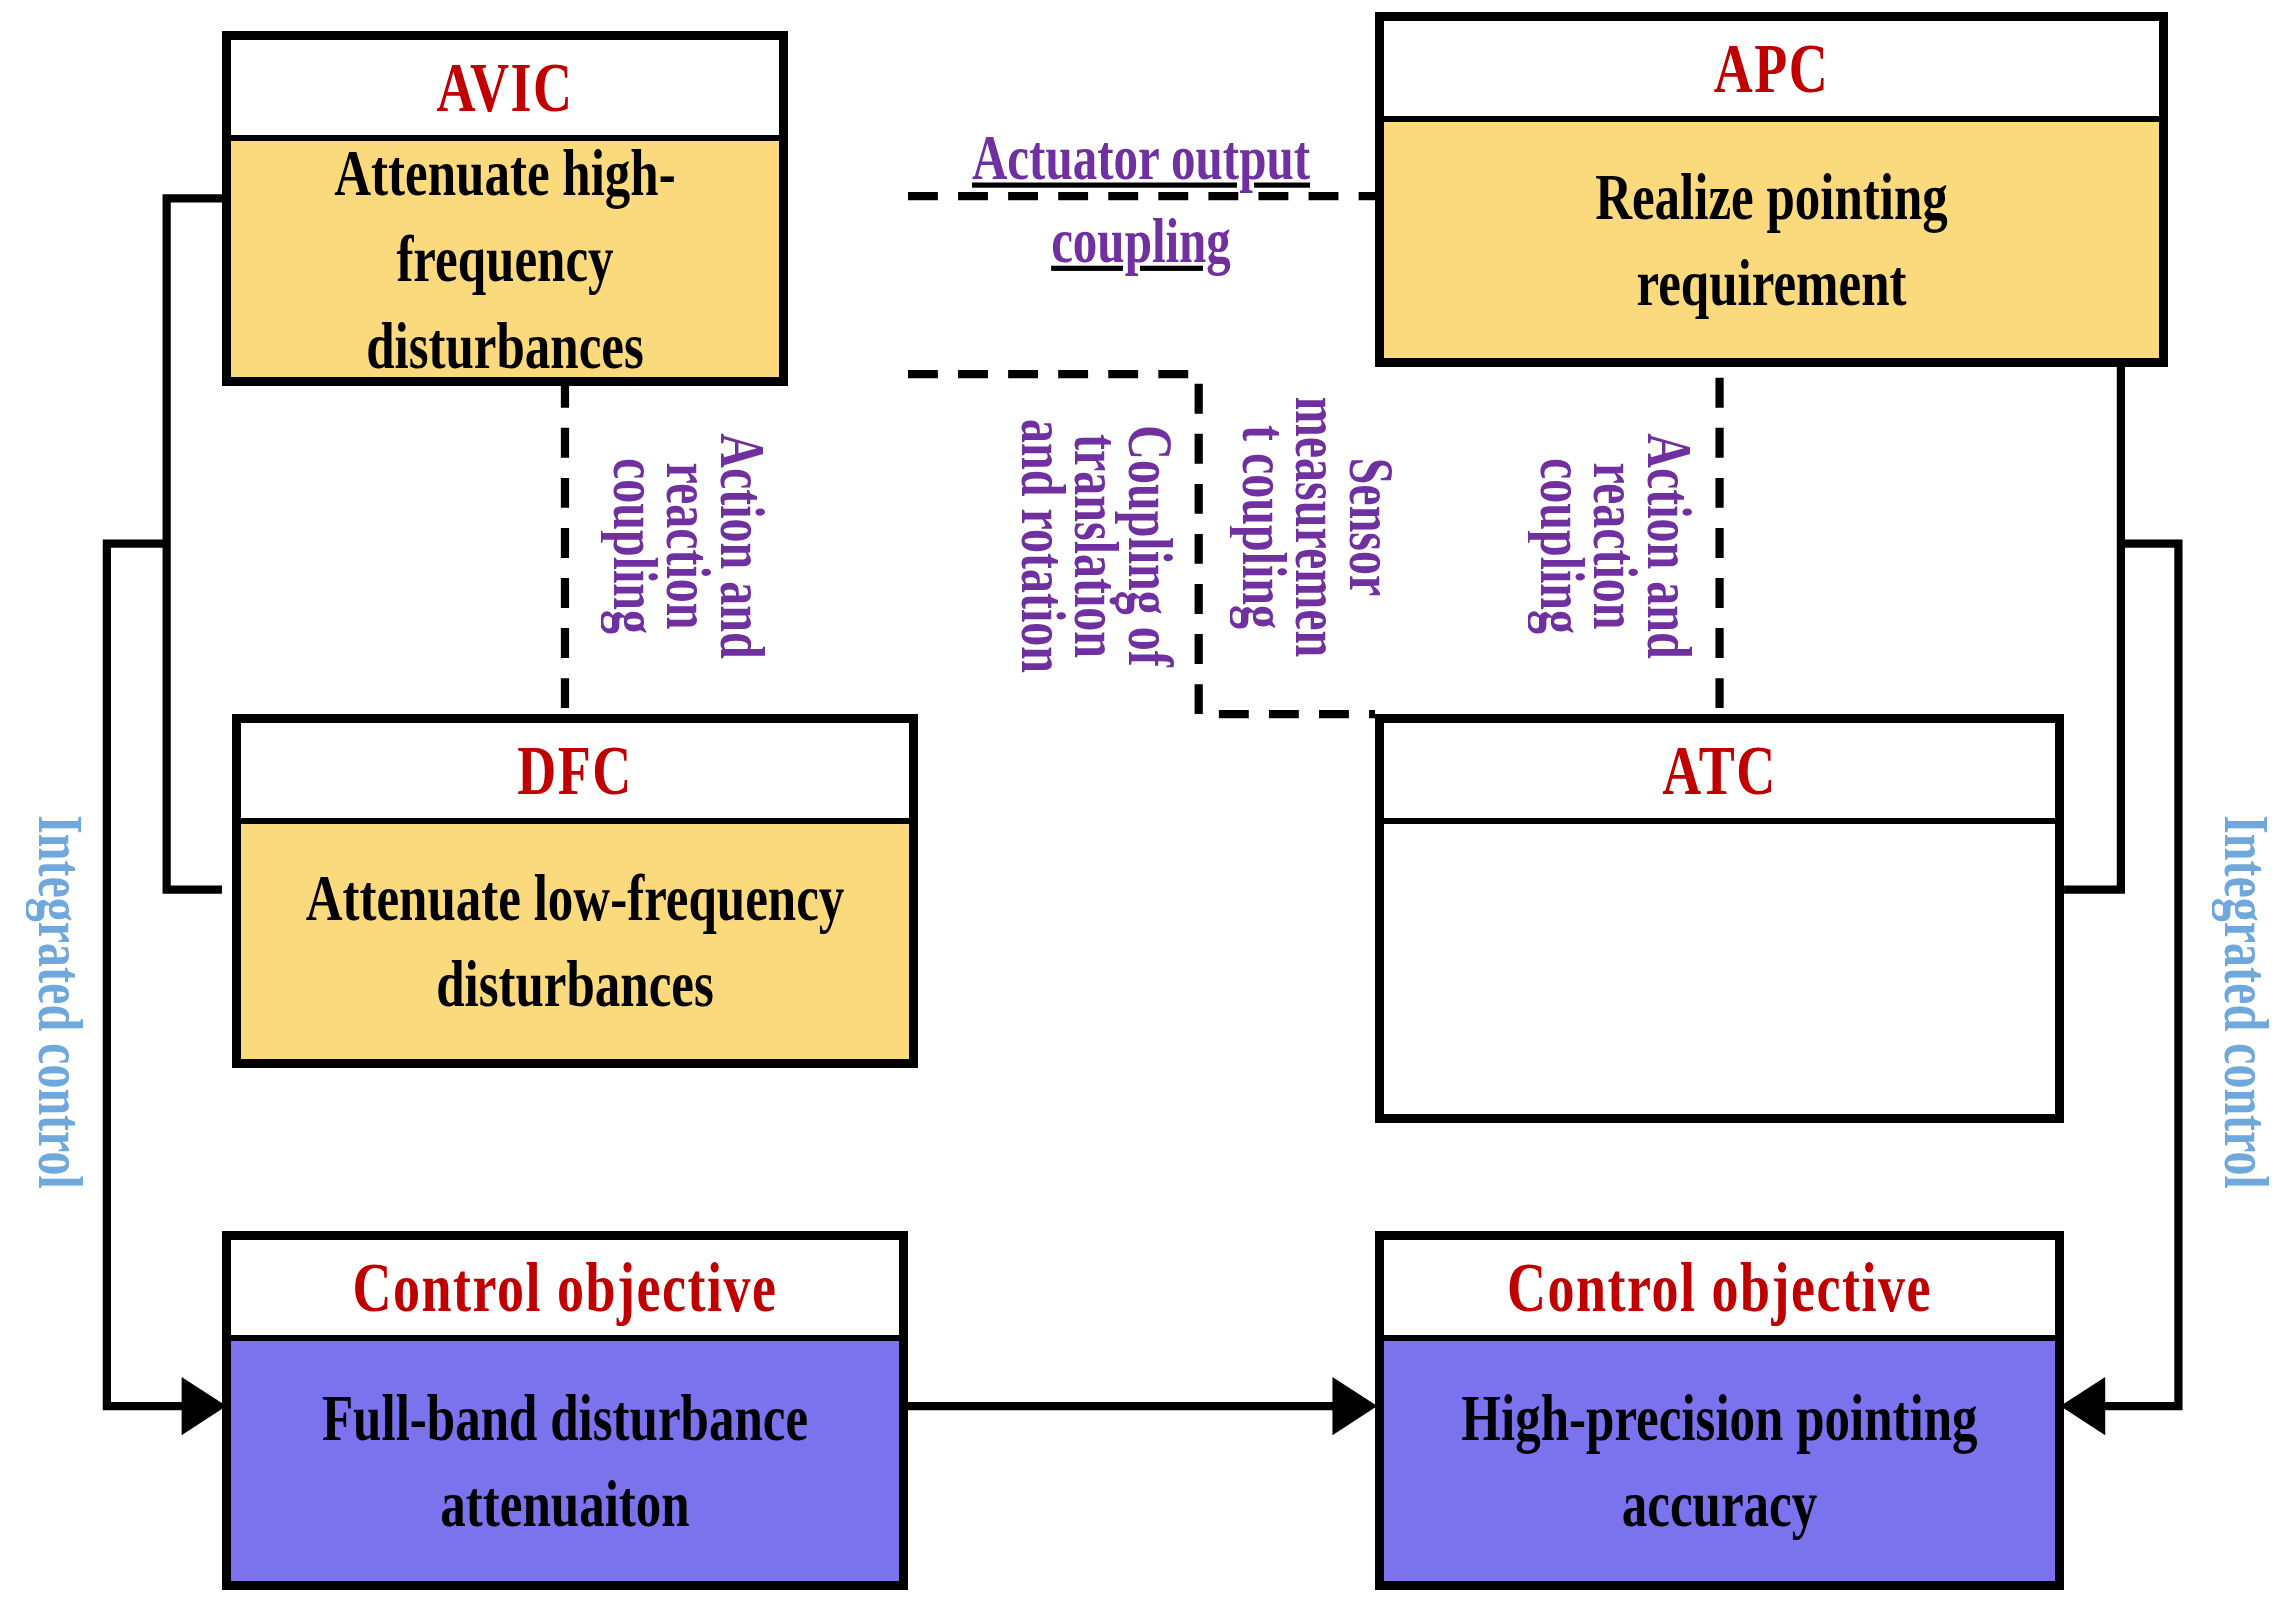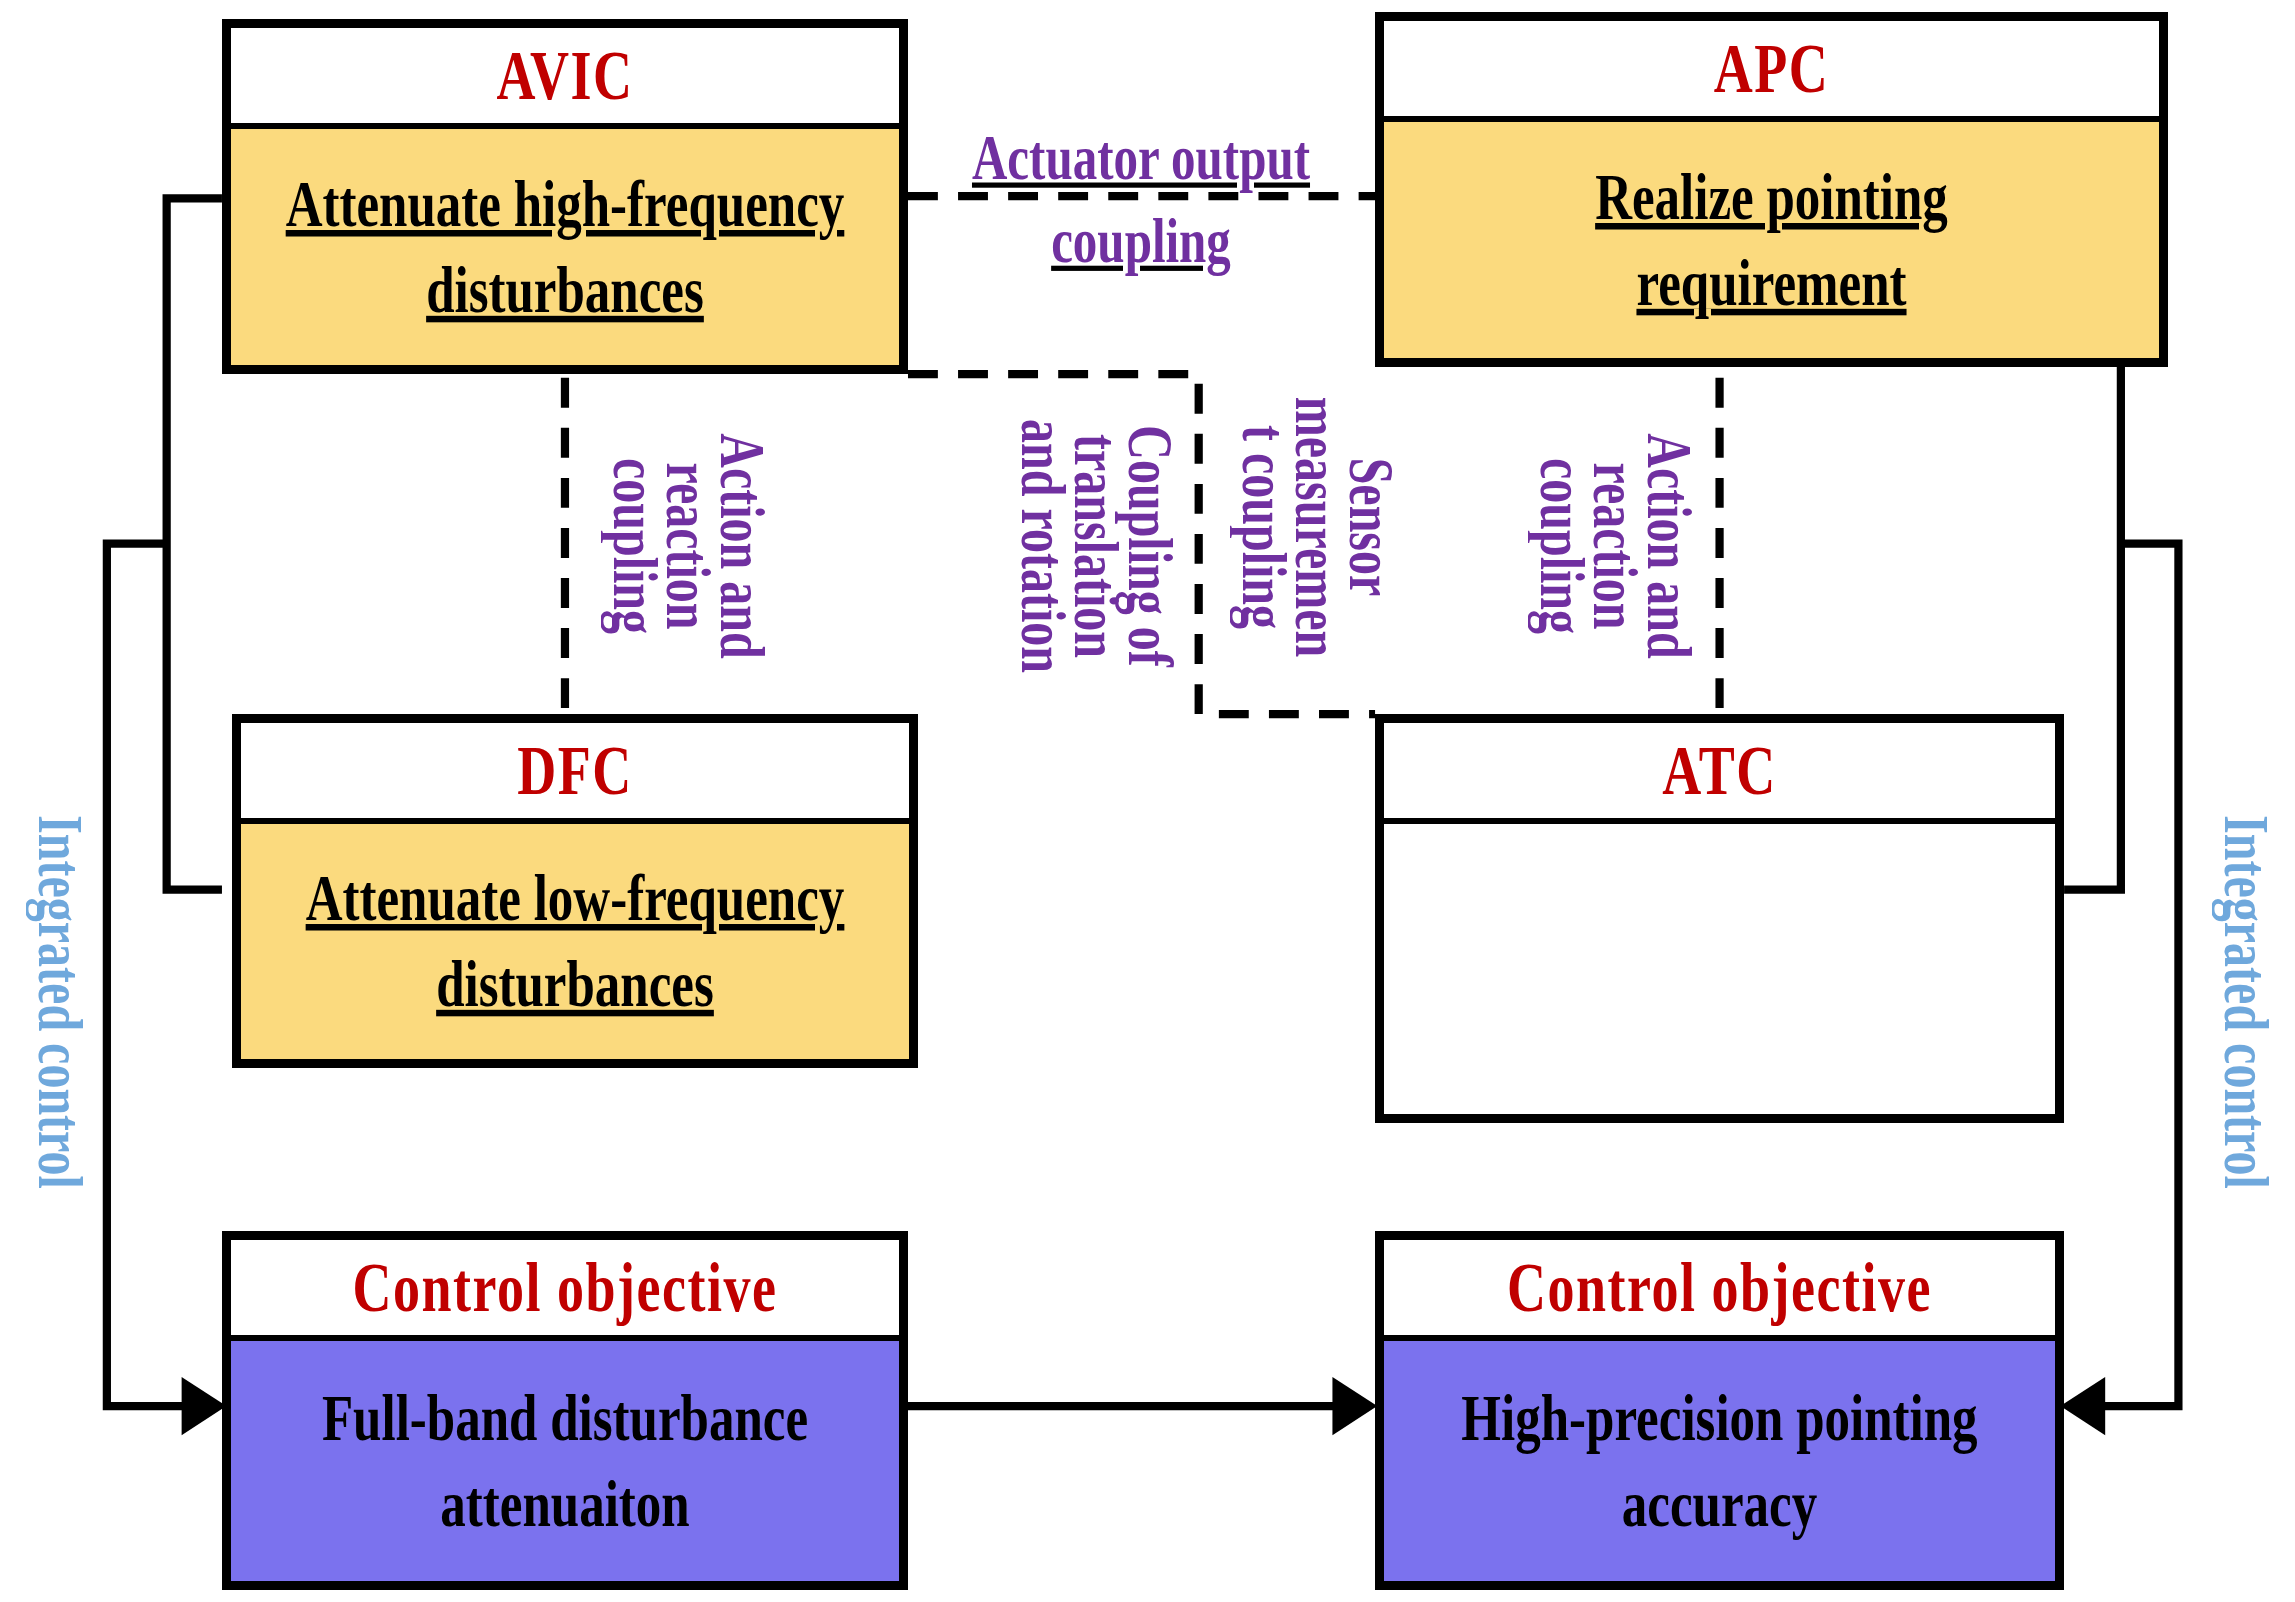--- a/index.html
+++ b/index.html
@@ -24,21 +24,21 @@
   .box-header{
     height:95px;flex:0 0 95px;
     border-bottom:6px solid var(--line_black,#000);
     display:flex;align-items:center;justify-content:center;
     background:#ffffff;
   }
   .box-body{
     flex:1;display:flex;align-items:center;justify-content:center;
     text-align:center;
   }
-  .fill-yellow{background:var(--box_fill_yellow,#FBDA7E);text-decoration:underline;}
+  .fill-yellow{background:var(--box_fill_yellow,#FBDA7E);}
   .fill-blue{background:var(--box_fill_blue,#7B72EE);}
 
   .tx{display:block;transform:scaleY(1.3);}
   .title{
     font-size:54px;font-weight:bold;letter-spacing:1.5px;
     color:var(--title_red,#C00000);white-space:pre-line;text-align:center;
   }
   .bodytext{
     font-size:51px;font-weight:bold;line-height:1.3;
     color:#000;white-space:pre-line;text-align:center;
@@ -79,21 +79,21 @@
     <polygon class="ahead" points="243,1842 243,1920 303,1881"></polygon>
     <polygon class="ahead" points="1783,1842 1783,1920 1843,1881"></polygon>
     <polygon class="ahead" points="2817,1842 2817,1920 2757,1881"></polygon>
 
     <path class="dashed" d="M1215 262 H1840"></path>
     <path class="dashed" d="M756 505 V955"></path>
     <path class="dashed" d="M2301 505 V955"></path>
     <path class="dashed" d="M1215 500 H1604 V955 H1840"></path>
   </svg>
 
-  <div class="box" style="left:222px;top:19px;width:686px;height:355px">
+  <div class="box" style="left:222px;top:31px;width:566px;height:355px">
     <div class="box-header">
       <span class="tx title">AVIC</span>
     </div>
     <div class="box-body fill-yellow">
       <span class="tx bodytext">Attenuate high-frequency
 disturbances</span>
     </div>
   </div>
 
   <div class="box" style="left:1375px;top:12px;width:793px;height:355px">

